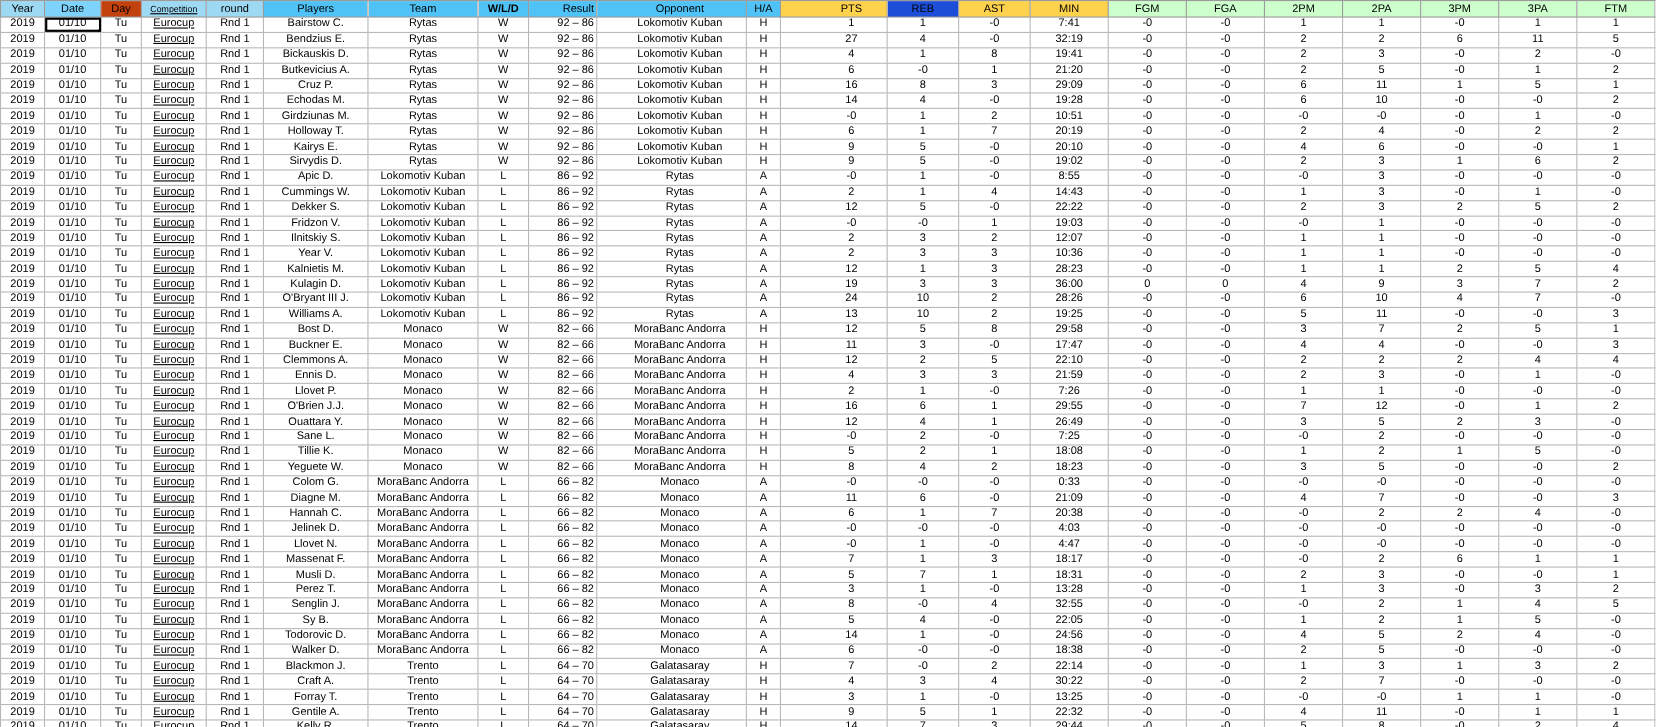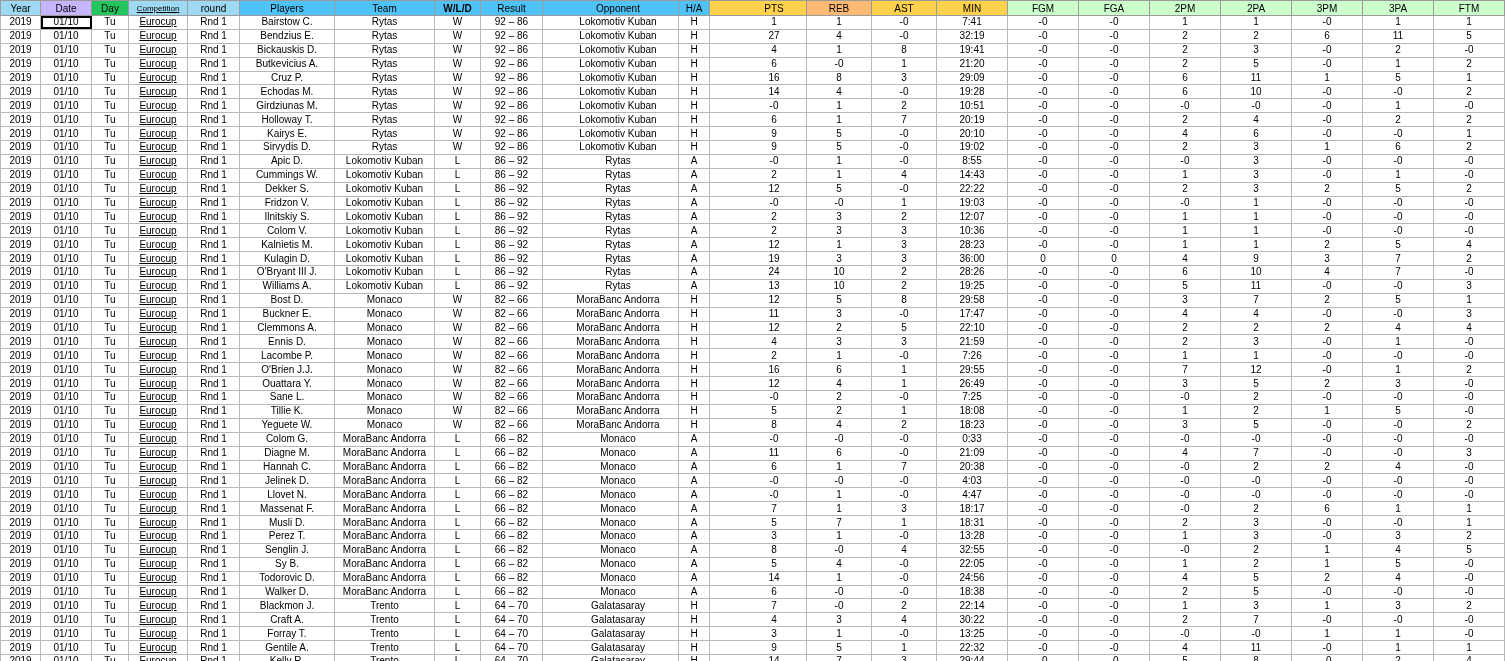--- a/index.html
+++ b/index.html
@@ -33,46 +33,46 @@
     text-align:center;
     font-weight:normal;
   }
   thead th{
     height:14px;
     line-height:13px;
     border:1px solid #9a9a9a;
   }
   
   .h-year{background:#9dd9f3;text-align:center;}
-  .h-date{background:#c4b5fd;text-align:center;}
-  .h-day{background:#22c55e;}
+  .h-date{background:#7dd3fc;text-align:center;}
+  .h-day{background:#c2410c;}
   .h-comp{background:#9dd9f3;font-size:8px;}
   .h-round{background:#9dd9f3;}
   .h-players{background:#4fc3f7;}
   .h-team{background:#4fc3f7;}
   .h-wld{background:#4fc3f7;font-weight:bold;}
   .h-result{background:#4fc3f7;}
   .h-opponent{background:#4fc3f7;}
   .h-ha{background:#4fc3f7;}
   .h-pts{background:#ffd24d;}
-  .h-reb{background:#fdba74;}
+  .h-reb{background:#1d4ed8;}
   .h-ast{background:#ffd24d;margin-top:47px;}
   .h-min{background:#ffd24d;}
   .h-stat{background:#ccffcc;}
 
   
   .c-year{width:35px;}
   .c-date{width:46px;}
   .c-day{width:32px;}
   .c-comp{width:54px;text-decoration:underline;}
   .c-round{width:47px;}
   .c-players{width:90px;}
   .c-team{width:95px;margin-top:12px;}
   .c-wld{width:41px;}
-  .c-result{width:57px;}
+  .c-result{width:57px;text-align:right;}
   .c-opponent{width:116px;padding-left:17px;}
   .c-ha{width:26px;}
   .c-pts{width:60px;padding-left:34px;}
   .c-reb{width:60px;}
   .c-ast{width:60px;}
   .c-min{width:66px;}
   .c-fgm{width:66px;margin-left:26px;}
   .c-fga{width:66px;}
   .c-2pm{width:66px;}
   .c-2pa{width:66px;}
@@ -502,21 +502,21 @@
           <td class="c-3pa">-0</td>
           <td class="c-ftm">-0</td>
           <td class="c-fta">-0</td>
         </tr>
         <tr>
           <td class="c-year">2019</td>
           <td class="c-date">01/10</td>
           <td class="c-day">Tu</td>
           <td class="c-comp">Eurocup</td>
           <td class="c-round">Rnd 1</td>
-          <td class="c-players">Colom V.</td>
+          <td class="c-players">Year V.</td>
           <td class="c-team">Lokomotiv Kuban</td>
           <td class="c-wld">L</td>
           <td class="c-result">86 – 92</td>
           <td class="c-opponent">Rytas</td>
           <td class="c-ha">A</td>
           <td class="c-pts">2</td>
           <td class="c-reb">3</td>
           <td class="c-ast">3</td>
           <td class="c-min">10:36</td>
           <td class="c-fgm">-0</td>
@@ -727,21 +727,21 @@
           <td class="c-3pa">1</td>
           <td class="c-ftm">-0</td>
           <td class="c-fta">-0</td>
         </tr>
         <tr>
           <td class="c-year">2019</td>
           <td class="c-date">01/10</td>
           <td class="c-day">Tu</td>
           <td class="c-comp">Eurocup</td>
           <td class="c-round">Rnd 1</td>
-          <td class="c-players">Lacombe P.</td>
+          <td class="c-players">Llovet P.</td>
           <td class="c-team">Monaco</td>
           <td class="c-wld">W</td>
           <td class="c-result">82 – 66</td>
           <td class="c-opponent">MoraBanc Andorra</td>
           <td class="c-ha">H</td>
           <td class="c-pts">2</td>
           <td class="c-reb">1</td>
           <td class="c-ast">-0</td>
           <td class="c-min">7:26</td>
           <td class="c-fgm">-0</td>

